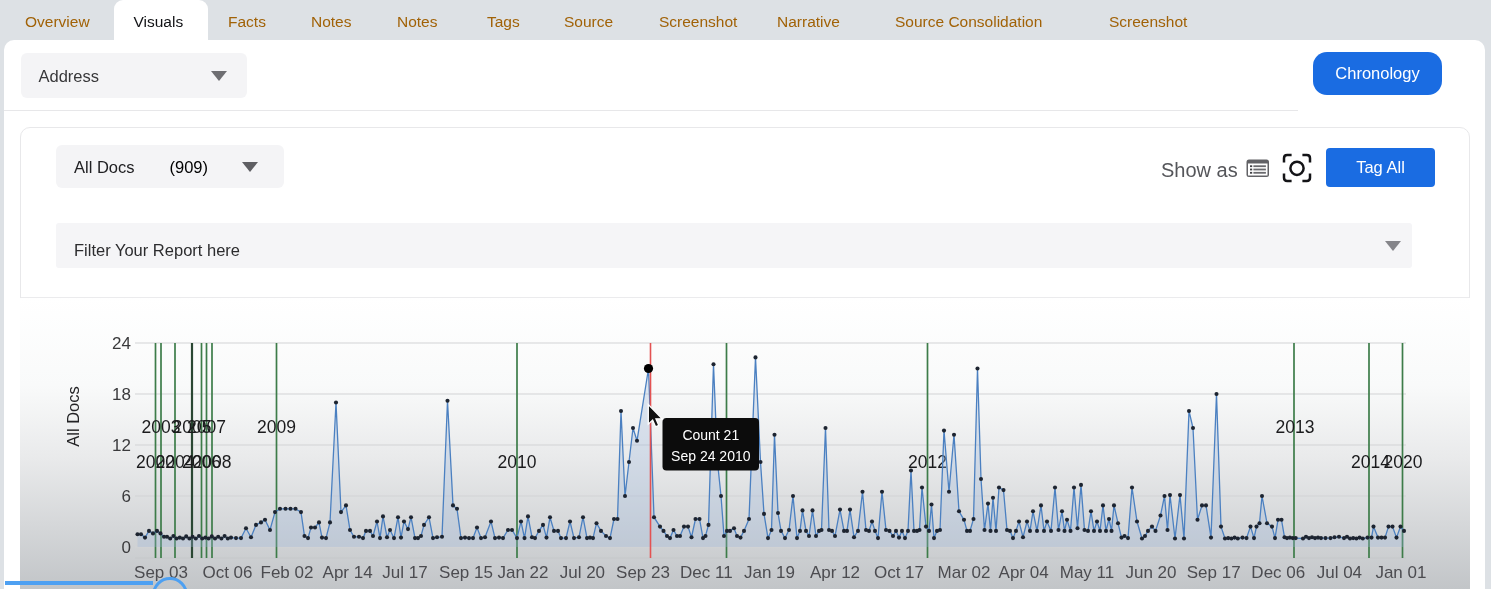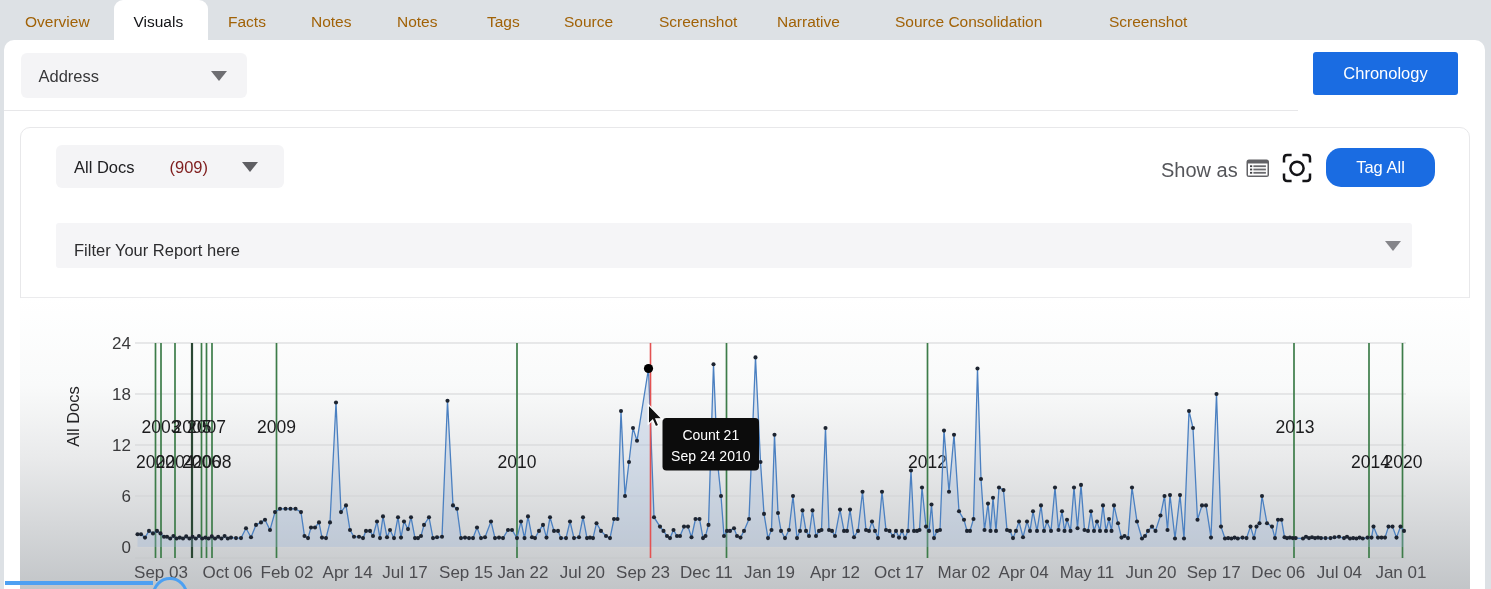--- a/index.html
+++ b/index.html
@@ -21,28 +21,28 @@
 <span class="tab" style="left:564px">Source</span>
 <span class="tab" style="left:659px">Screenshot</span>
 <span class="tab" style="left:777px">Narrative</span>
 <span class="tab" style="left:895px">Source Consolidation</span>
 <span class="tab" style="left:1109px">Screenshot</span>
 <div class="panel"></div>
 
 <div class="gbox" style="left:20.5px;top:52.5px;width:226px;height:45px"></div>
 <span class="abs" style="left:38.5px;top:67px;font-size:16.5px;color:#38383a">Address</span>
 <div class="tri" style="left:211px;top:71px;border-top:10px solid #6e6e72"></div>
-<div class="btn" style="left:1313px;top:52px;width:145px;height:43px;line-height:43px;border-radius:3px">Chronology</div>
+<div class="btn" style="left:1313px;top:52px;width:129px;height:43px;line-height:43px;border-radius:14px">Chronology</div>
 <div class="abs" style="left:4px;top:110px;width:1294px;height:1px;background:#e7e7e9"></div>
 
 <div class="abs" style="left:20px;top:127px;width:1448px;height:470px;border:1px solid #e8e8ea;border-radius:10px;background:#fff"></div>
 
 <div class="gbox" style="left:55.5px;top:145px;width:228.5px;height:43px"></div>
 <span class="abs" style="left:74px;top:158px;font-size:16.5px;color:#202023">All Docs</span>
-<span class="abs" style="left:169.5px;top:158px;font-size:16.5px;color:#7f1d1d">(909)</span>
+<span class="abs" style="left:169.5px;top:158px;font-size:16.5px;color:#000000">(909)</span>
 <div class="tri" style="left:241.5px;top:162px;border-top:10px solid #5f5f63"></div>
 <span class="abs" style="left:1161px;top:159px;font-size:20px;color:#55565a">Show as&nbsp;&nbsp;:</span>
 
 <svg class="abs" style="left:1245.5px;top:158.5px" width="24" height="19" viewBox="0 0 24 19">
 <rect x="0.5" y="0.5" width="22.5" height="17.5" rx="2.5" fill="#626266"></rect>
 <rect x="2" y="4.5" width="19.5" height="12" fill="#fff"></rect>
 <rect x="4" y="6.3" width="2.2" height="1.8" fill="#3f3f43"></rect>
     <rect x="7.4" y="6.3" width="12.5" height="1.8" fill="#6a6a6e"></rect>
 <rect x="4" y="9.6" width="2.2" height="1.8" fill="#3f3f43"></rect>
     <rect x="7.4" y="9.6" width="12.5" height="1.8" fill="#6a6a6e"></rect>
@@ -50,21 +50,21 @@
     <rect x="7.4" y="12.9" width="12.5" height="1.8" fill="#6a6a6e"></rect>
 </svg>
 
 <svg class="abs" style="left:1281.5px;top:153px" width="30" height="30" viewBox="0 0 30 30" fill="none" stroke="#141417" stroke-width="2.5">
 <path d="M9.6 2 H5.2 Q2 2 2 5.2 V9.6"></path>
 <path d="M20.4 2 H24.8 Q28 2 28 5.2 V9.6"></path>
 <path d="M9.6 28 H5.2 Q2 28 2 24.8 V20.4"></path>
 <path d="M20.4 28 H24.8 Q28 28 28 24.8 V20.4"></path>
 <circle cx="15" cy="15.3" r="6.6"></circle>
 </svg>
-<div class="btn" style="left:1326px;top:147.5px;width:109px;height:39.5px;line-height:39.5px;border-radius:15px">Tag All</div>
+<div class="btn" style="left:1326px;top:147.5px;width:109px;height:39.5px;line-height:39.5px;border-radius:4px">Tag All</div>
 
 <div class="abs" style="left:55.5px;top:223px;width:1356.5px;height:44.5px;background:#f5f5f7;border-radius:3px"></div>
 <span class="abs" style="left:74px;top:241px;font-size:16.5px;color:#2c2c2e">Filter Your Report here</span>
 <div class="tri" style="left:1384.5px;top:241px;border-top:10px solid #85858a"></div>
 <div class="abs" style="left:21px;top:297px;width:1448px;height:1px;background:#ebebed"></div>
 
 <svg class="abs" style="left:20px;top:298px" width="1450" height="291" viewBox="20 298 1450 291">
 <defs>
       <linearGradient id="g" x1="0" y1="298" x2="0" y2="589" gradientUnits="userSpaceOnUse">
 <stop offset="0" stop-color="#ffffff"></stop>

